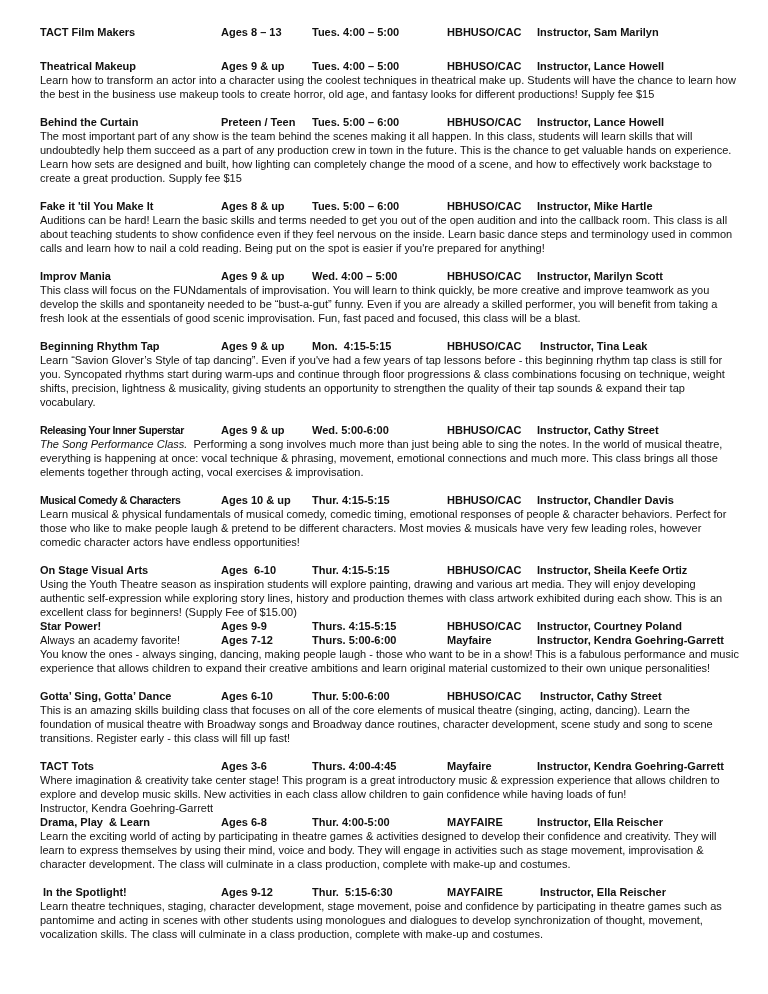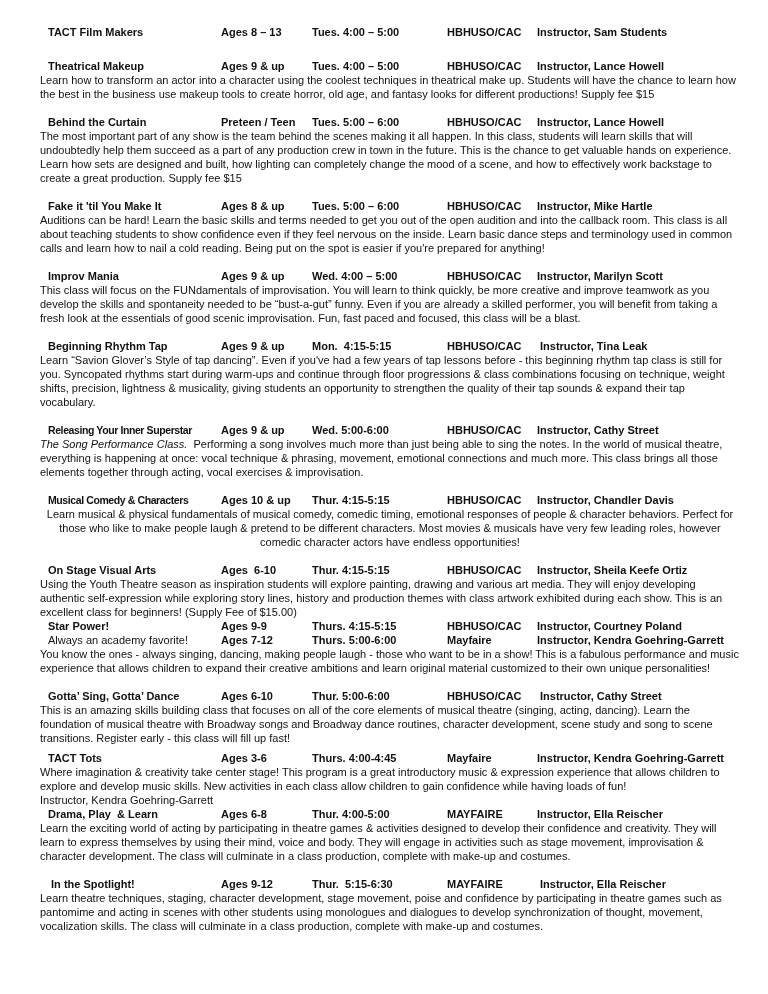--- a/index.html
+++ b/index.html
@@ -2,42 +2,42 @@
 <html><head>
 <meta charset="utf-8">
 <style>
   html, body { margin:0; padding:0; background:#ffffff; }
   body { width:768px; height:994px; position:relative; overflow:hidden;
          font-family:"Liberation Sans", sans-serif; color:#111; }
   .doc { position:absolute; left:40px; top:25px; width:700px; }
   .cls { margin:0; }
   .row { position:relative; height:14px; font-weight:bold; font-size:11px; line-height:14px; white-space:nowrap; }
   .row span { position:absolute; top:0; }
-  .c-name { left:8px; }
+  .c-name { left:0; }
   .c-age { left:181px; }
   .c-time { left:272px; }
   .c-loc { left:407px; }
   .c-inst { left:497px; }
   .row.sub .c-name { font-weight:normal; }
   .desc { font-size:11px; line-height:14px; margin:0; }
   .desc em { font-style:italic; }
   .narrow { letter-spacing:-0.4px; }
 </style>
 </head>
 <body>
 
 <div class="doc">
 
   <div class="cls" style="margin-bottom:14px;">
     <div class="row">
       <span class="c-name">TACT Film Makers</span>
       <span class="c-age">Ages 8 – 13</span>
       <span class="c-time">Tues. 4:00 – 5:00</span>
       <span class="c-loc">HBHUSO/CAC</span>
-      <span class="c-inst">Instructor, Sam Students</span>
+      <span class="c-inst">Instructor, Sam Marilyn</span>
     </div>
   </div>
 
   <div class="cls" style="margin-bottom:14px;margin-top:20px;">
     <div class="row">
       <span class="c-name">Theatrical Makeup</span>
       <span class="c-age">Ages 9 &amp; up</span>
       <span class="c-time">Tues. 4:00 – 5:00</span>
       <span class="c-loc">HBHUSO/CAC</span>
       <span class="c-inst">Instructor, Lance Howell</span>
@@ -93,21 +93,21 @@
     <div class="row">
       <span class="c-name narrow" style="font-size:10.5px;">Releasing Your Inner Superstar</span>
       <span class="c-age">Ages 9 &amp; up</span>
       <span class="c-time">Wed. 5:00-6:00</span>
       <span class="c-loc">HBHUSO/CAC</span>
       <span class="c-inst">Instructor, Cathy Street</span>
     </div>
     <p class="desc"><em>The Song Performance Class.</em><span style="white-space:pre-wrap;">  Performing a song involves much more than just being able to sing the notes. In the world of musical theatre, everything is happening at once: vocal technique &amp; phrasing, movement, emotional connections and much more. This class brings all those elements together through acting, vocal exercises &amp; improvisation.</span></p>
   </div>
 
-  <div class="cls" style="margin-bottom:14px;text-align:center;">
+  <div class="cls" style="margin-bottom:14px;">
     <div class="row">
       <span class="c-name narrow" style="font-size:10.5px;">Musical Comedy &amp; Characters</span>
       <span class="c-age">Ages 10 &amp; up</span>
       <span class="c-time">Thur. 4:15-5:15</span>
       <span class="c-loc">HBHUSO/CAC</span>
       <span class="c-inst">Instructor, Chandler Davis</span>
     </div>
     <p class="desc">Learn musical &amp; physical fundamentals of musical comedy, comedic timing, emotional responses of people &amp; character behaviors. Perfect for those who like to make people laugh &amp; pretend to be different characters.  Most movies &amp; musicals have very few leading roles, however comedic character actors have endless opportunities!</p>
   </div>
 
@@ -133,21 +133,21 @@
     <div class="row sub">
       <span class="c-name">Always an academy favorite!</span>
       <span class="c-age">Ages 7-12</span>
       <span class="c-time">Thurs. 5:00-6:00</span>
       <span class="c-loc">Mayfaire</span>
       <span class="c-inst">Instructor, Kendra Goehring-Garrett</span>
     </div>
     <p class="desc">You know the ones - always singing, dancing, making people laugh - those who want to be in a show!  This is a fabulous performance and music experience that allows children to expand their creative ambitions and learn original material customized to their own unique personalities!</p>
   </div>
 
-  <div class="cls" style="margin-bottom:6px;">
+  <div class="cls" style="margin-bottom:14px;">
     <div class="row">
       <span class="c-name">Gotta’ Sing, Gotta’ Dance</span>
       <span class="c-age">Ages 6-10</span>
       <span class="c-time">Thur. 5:00-6:00</span>
       <span class="c-loc">HBHUSO/CAC</span>
       <span class="c-inst" style="left:500px;">Instructor, Cathy Street</span>
     </div>
     <p class="desc">This is an amazing skills building class that focuses on all of the core elements of musical theatre (singing, acting, dancing). Learn the foundation of musical theatre with Broadway songs and Broadway dance routines, character development, scene study and song to scene transitions.  Register early - this class will fill up fast!</p>
   </div>
 

